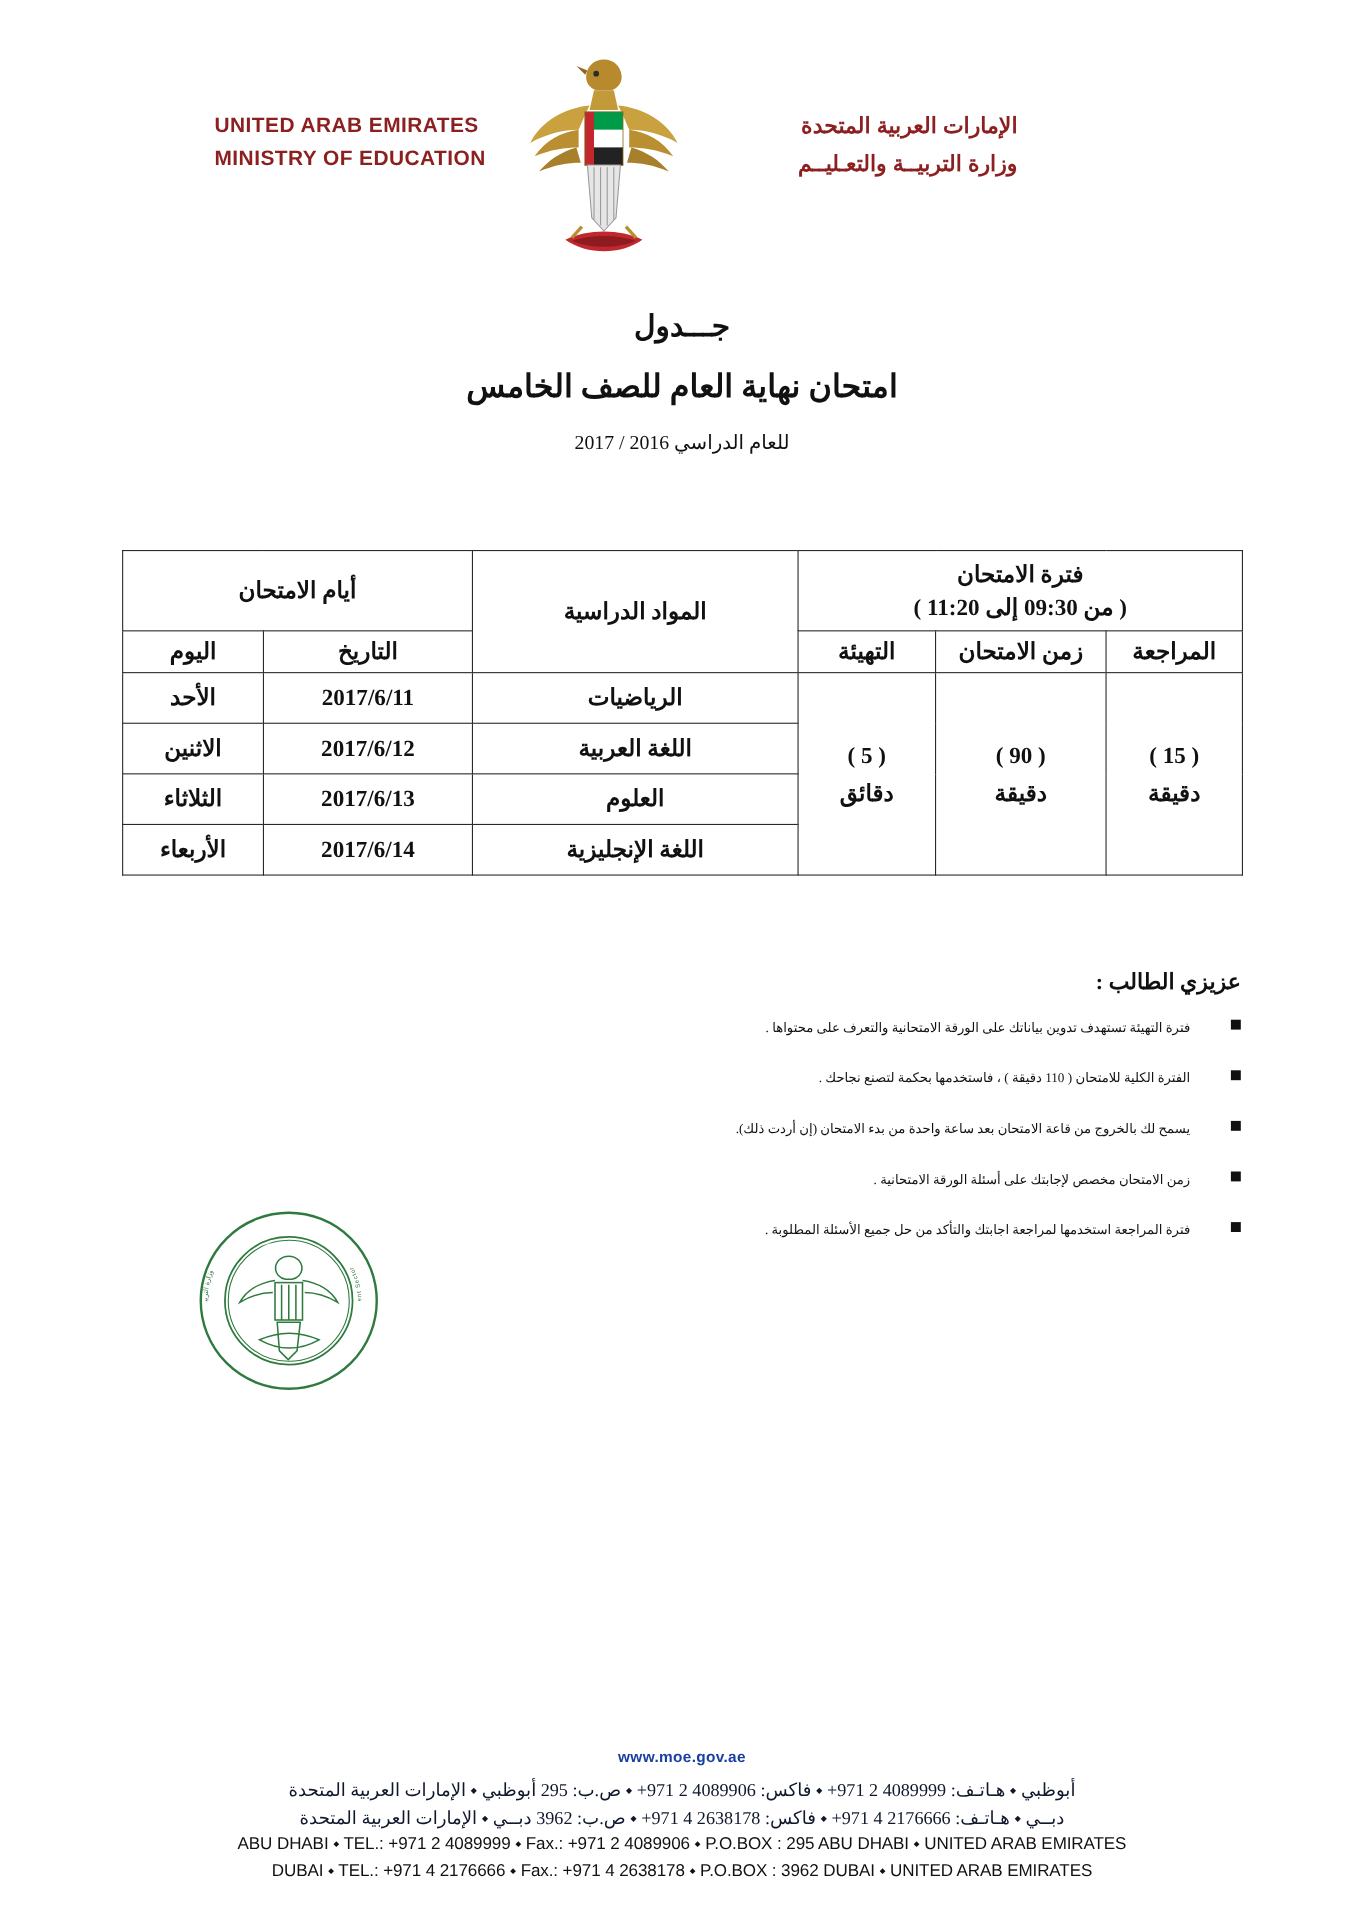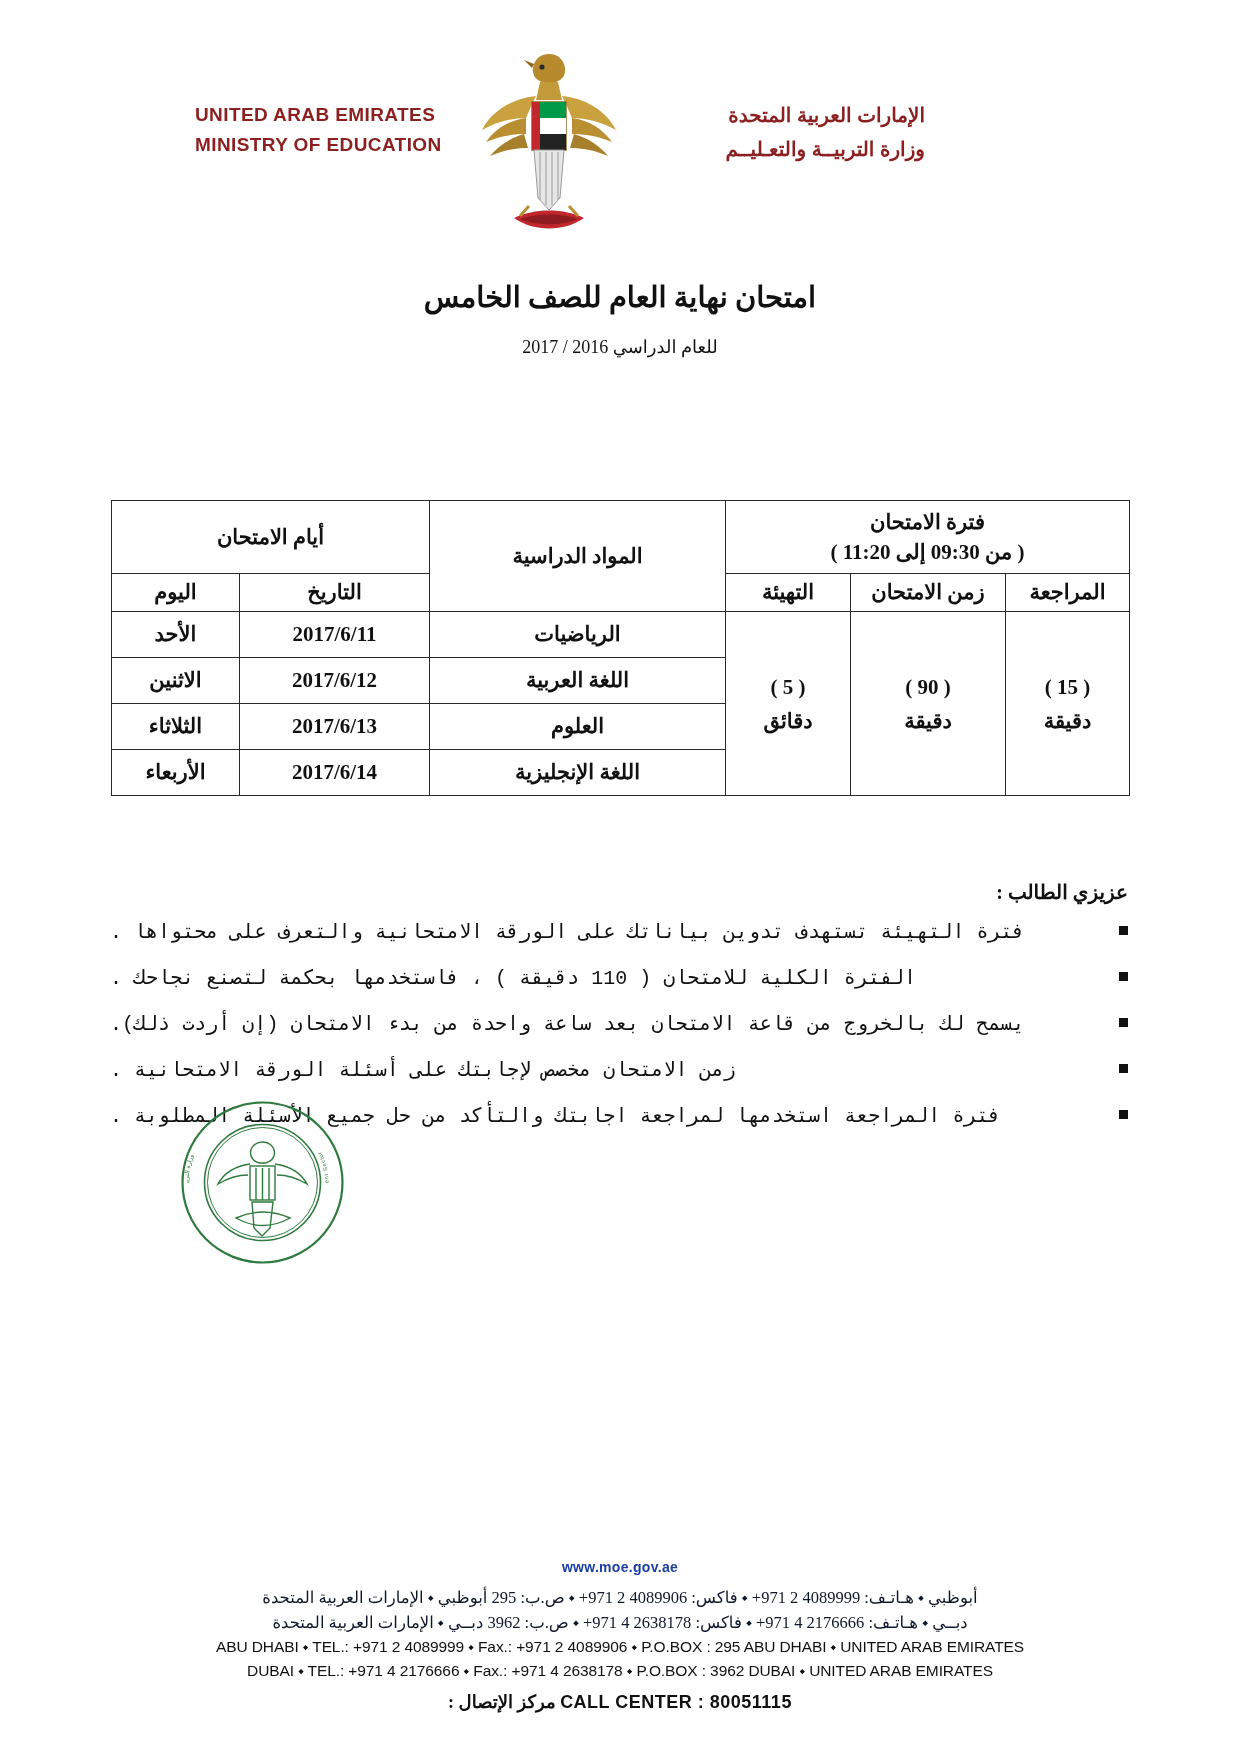--- a/index.html
+++ b/index.html
@@ -137,27 +137,26 @@
     font-size: 20px;
     font-weight: bold;
     margin-bottom: 16px;
   }
   .notes ul {
     list-style: none;
     margin: 0;
     padding: 0;
   }
   .notes li {
-    font-size: 20px;
+    font-size: 12px;
     line-height: 26px;
     margin-bottom: 20px;
     padding-right: 46px;
     position: relative;
-    text-align: left;
-    font-family: Liberation Mono, monospace;
+    text-align: right;
   }
   .notes li .bullet {
     position: absolute;
     right: 0;
     top: 6px;
     width: 9px;
     height: 9px;
     background: #111;
     display: inline-block;
   }
@@ -258,20 +257,21 @@
     </svg>
   </div>
 
   <div class="header-ar">
     <div>الإمارات العربية المتحدة</div>
     <div>وزارة التربيــة والتعـليــم</div>
   </div>
 </div>
 
 <div class="titles">
+  <div class="title-1">جـــدول</div>
   <div class="title-2">امتحان نهاية العام للصف الخامس</div>
   <div class="title-3">للعام الدراسي 2016 / 2017</div>
 </div>
 
 <div class="table-wrap">
   <table class="sched">
     <colgroup>
       <col class="c-muraja">
         <col class="c-zaman">
         <col class="c-tahyia">
@@ -389,17 +389,13 @@
     </g>
   </svg>
 </div>
 
 <div class="footer">
   <div class="site">www.moe.gov.ae</div>
   <div class="ar-line">أبوظبي ⬩ هـاتـف: 4089999 2 971+  ⬩  فاكس: 4089906 2 971+ ⬩ ص.ب: 295   أبوظبي ⬩ الإمارات العربية المتحدة</div>
   <div class="ar-line">دبــي ⬩ هـاتـف: 2176666 4 971+  ⬩  فاكس: 2638178 4 971+ ⬩ ص.ب: 3962   دبــي ⬩ الإمارات العربية المتحدة</div>
   <div class="en-line">ABU DHABI ⬩ TEL.: +971 2 4089999 ⬩ Fax.: +971 2 4089906 ⬩ P.O.BOX : 295    ABU DHABI  ⬩  UNITED ARAB EMIRATES</div>
   <div class="en-line">DUBAI ⬩ TEL.: +971 4 2176666 ⬩ Fax.: +971 4 2638178 ⬩ P.O.BOX : 3962   DUBAI  ⬩  UNITED ARAB EMIRATES</div>
-  <div class="call">
-    <span class="en">CALL CENTER : 80051115</span>
-    <span>مركز الإتصال :</span>
-  </div>
 </div>
 
 </body></html>

